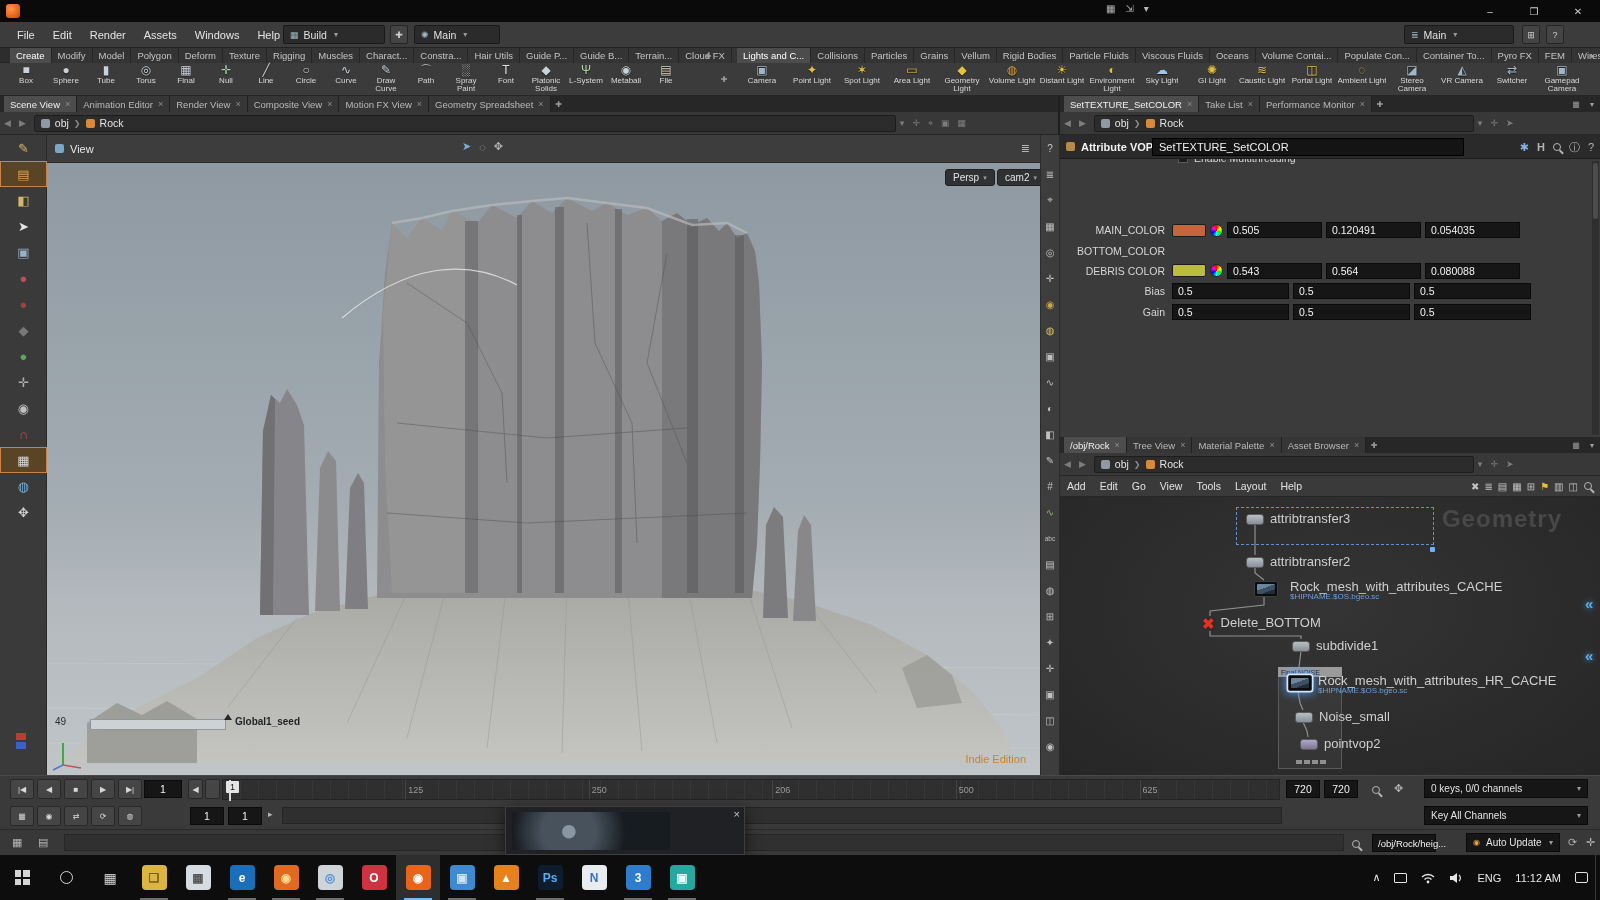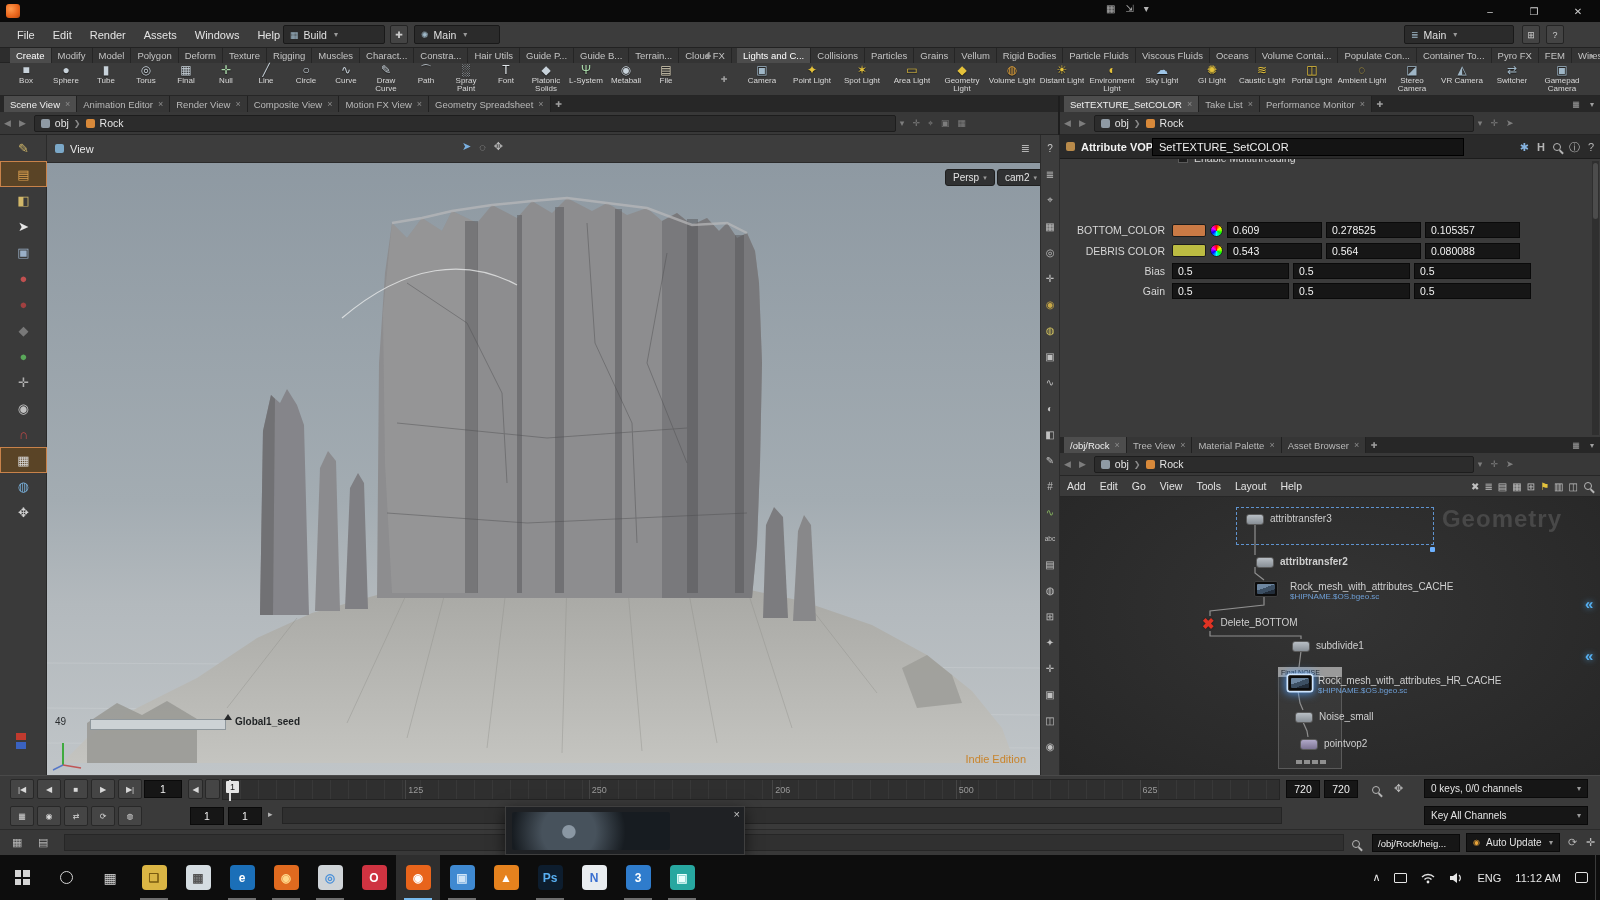--- a/index.html
+++ b/index.html
@@ -87,21 +87,21 @@
 .ntools{margin-left:auto;display:flex;align-items:center;gap:5px;padding-right:6px;font-size:10px}
 .netgraph{position:absolute;left:0;top:362px;width:540px;height:278px;background:radial-gradient(ellipse at 50% 40%,#343434,#262626);overflow:hidden}
 .watermark{position:absolute;right:38px;top:8px;font-size:24px;font-weight:bold;color:#484848;letter-spacing:1px}
 .node{position:absolute;display:flex;align-items:flex-start;gap:6px}
 .node .op{display:none}
 .node.tile .tileop{display:block;width:18px;height:11px;border-radius:3px;background:linear-gradient(#b8bec4,#888f96);border:1px solid #5a5a5a;margin-top:1px}
 .node.vop .vopop{display:block;width:18px;height:11px;border-radius:3px;background:linear-gradient(#b0a8c8,#7d7494);border:1px solid #5a5a5a;margin-top:1px}
 .node.cache .cacheop{display:flex;width:24px;height:16px;border-radius:2px;background:#0c0c0c;border:1px solid #3e3e3e;align-items:center;justify-content:center}
 .cphoto{width:18px;height:10px;border-radius:1px;background:linear-gradient(160deg,#6d86a0 0 40%,#3c4f63 40% 70%,#222d3a 70%)}
 .node.delete .delop{display:block;color:#e03324;font-size:15px;font-weight:bold;line-height:14px;text-shadow:0 0 2px rgba(0,0,0,.5)}
-.node .nm{font-size:10px;color:#cfcfcf;line-height:11px;white-space:nowrap}
+.node .nm{font-size:13px;color:#cfcfcf;line-height:11px;white-space:nowrap}
 .node .sub{font-size:8px;color:#6e9fd6;line-height:9px;white-space:nowrap}
 .node .sub:empty{display:none}
 .node.selected .cacheop{box-shadow:0 0 0 1.5px #cfe6ff,0 0 9px 3px rgba(80,160,255,.75)}
 .netbox{position:absolute;border:1px solid #5a5a5a;background:rgba(150,150,150,.10)}
 .netbox .bh{position:absolute;left:-1px;right:-1px;top:-1px;height:10px;background:#9a9a9a;color:#151515;font-size:7px;display:flex;align-items:center;padding:0 3px;white-space:nowrap}
 .boxdots{position:absolute;left:236px;top:263px;display:flex;gap:2px}
 .boxdots i{width:6px;height:4px;background:#8f8f8f;display:block}
 .marquee{position:absolute;border:1px dashed #5f93cf}
 .bluedot{position:absolute;width:5px;height:5px;background:#6db1ff;border-radius:1px}
 
@@ -774,31 +774,34 @@
       <span class="ic">?</span>
     </span>
   </div>
   <div class="params">
     <div class="clipped">
       <span class="cbox"></span>
       <span style="font-size:10.5px;color:#d6d6d6">Enable Multithreading</span>
     </div>
     <div class="prows">
 
+        <div class="prow color">
+          <span class="plabel">MAIN_COLOR</span>
+          <span class="pctrl">
+            <span class="swatch" style="background: rgb(196, 102, 61);"></span>
+            <span class="wheel"></span>
+            <span class="pfield c0">0.505</span>
+            <span class="pfield c1">0.120491</span>
+            <span class="pfield c2">0.054035</span>
+
+          </span>
+        </div>
 
         <div class="prow color">
           <span class="plabel">BOTTOM_COLOR</span>
-          <span class="pctrl">
-            <span class="swatch" style="background: rgb(202, 122, 69);"></span>
-            <span class="wheel"></span>
-            <span class="pfield c0">0.609</span>
-            <span class="pfield c1">0.278525</span>
-            <span class="pfield c2">0.105357</span>
-
-          </span>
         </div>
 
         <div class="prow color">
           <span class="plabel">DEBRIS COLOR</span>
           <span class="pctrl">
             <span class="swatch" style="background: rgb(188, 188, 66);"></span>
             <span class="wheel"></span>
             <span class="pfield c0">0.543</span>
             <span class="pfield c1">0.564</span>
             <span class="pfield c2">0.080088</span>
@@ -924,21 +927,21 @@
 
         <div class="node tile" style="left: 186px; top: 16px;">
           <span class="op tileop"></span>
 
           <span style="display:flex;flex-direction:column">
             <span class="nm">attribtransfer3</span>
 
           </span>
         </div>
 
-        <div class="node tile" style="left: 196px; top: 59px; font-weight: bold;">
+        <div class="node tile" style="left: 186px; top: 59px;">
           <span class="op tileop"></span>
 
           <span style="display:flex;flex-direction:column">
             <span class="nm">attribtransfer2</span>
 
           </span>
         </div>
 
         <div class="node cache" style="left: 194px; top: 84px; gap: 12px;">
 
@@ -1076,21 +1079,21 @@
     <span>Key All Channels</span>
       <span class="ddc">▾</span>
   </div>
 </div>
 
 <div class="abs statusbar">
   <span class="abs ic" style="left:12px;top:6px">▦</span>
   <span class="abs ic" style="left:38px;top:6px">▤</span>
   <span class="abs" style="left:64px;top:4px;width:1280px;height:17px;background:#303030;border:1px solid #262626"></span>
   <span class="abs mag" style="left:1352px;top:8px"></span>
-  <span class="abs tfield" style="left:1372px;top:4px;width:88px;justify-content:flex-start;padding:0 5px;font-size:9.5px">/obj/Rock/heig...</span>
+  <span class="abs tfield" style="left:1372px;top:4px;width:64px;justify-content:flex-start;padding:0 5px;font-size:9.5px">/obj/Rock/heig...</span>
   <div class="abs dd" style="left:1466px;top:3px;width:94px">
     <span class="ic" style="color:#e8a43a;font-size:8px">◉</span>
     <span>Auto Update</span>
       <span class="ddc">▾</span>
   </div>
   <span class="abs ic" style="left:1568px;top:6px">⟳</span>
   <span class="abs ic" style="left:1586px;top:6px">✛</span>
 </div>
 
 <div class="preview">

